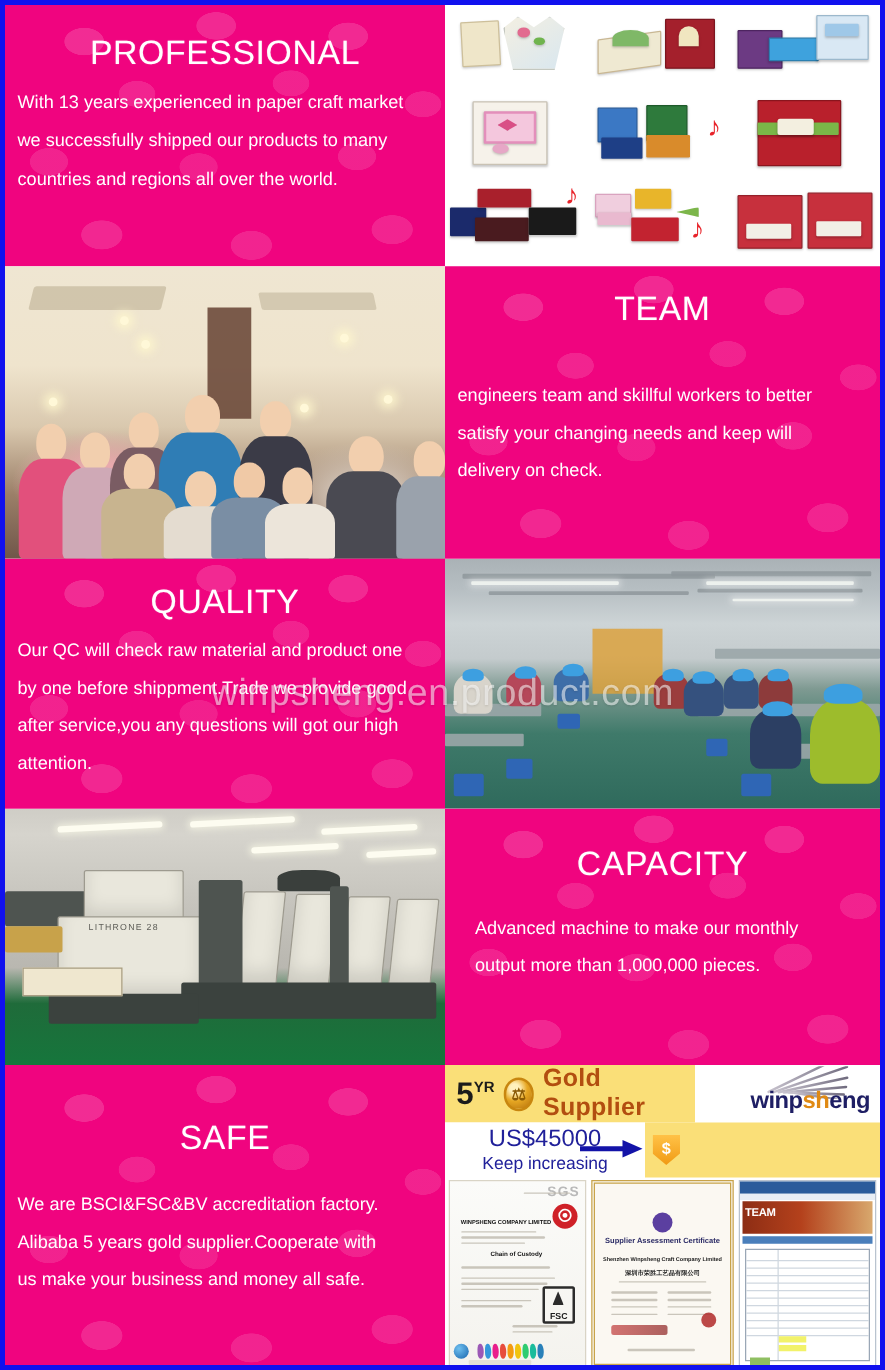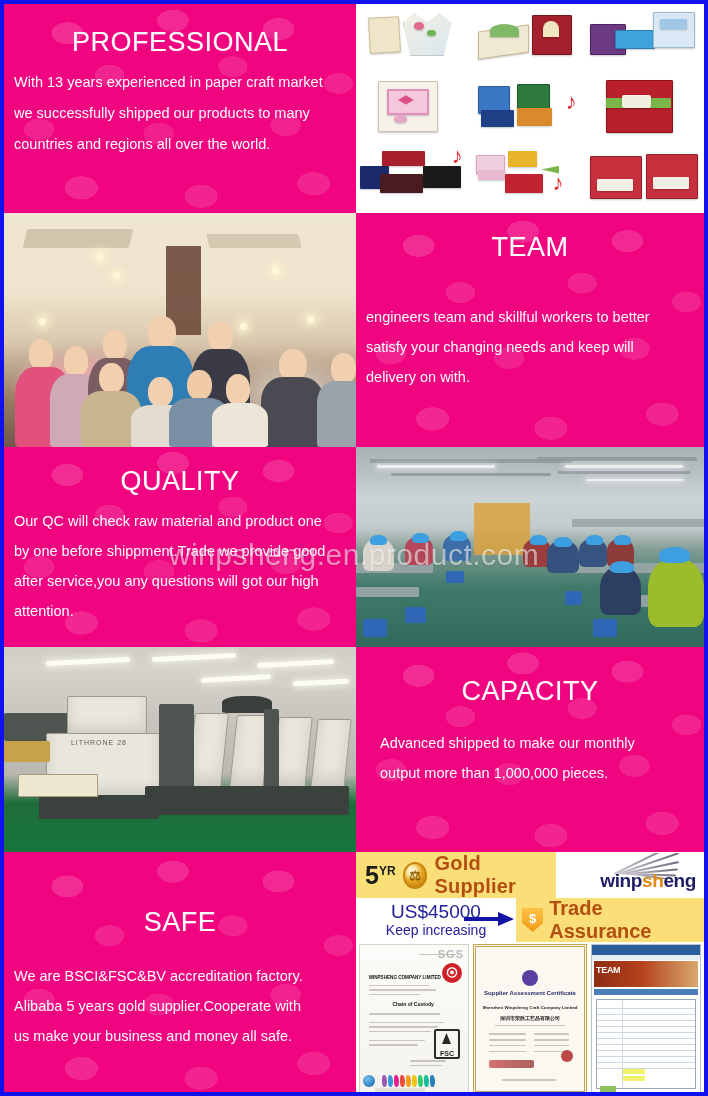--- a/index.html
+++ b/index.html
@@ -328,21 +328,21 @@
         <div class="tp-body" style="left:59%;top:81%;width:16%;height:19%;background:#ece5da;"></div>
       </div>
     </div>
 
     <div class="cell pink">
       <h2>TEAM</h2>
       <p>
         <br>
         <span>engineers team and skillful workers to better</span><br>
         <span>satisfy your changing needs and keep will</span><br>
-        <span>delivery on with.</span>
+        <span>delivery on check.</span>
       </p>
     </div>
 
     <div class="cell pink">
       <h2>QUALITY</h2>
       <p>
         <span>Our QC will check raw material and product one</span><br>
         <span>by one before shippment.Trade we provide good</span><br>
         <span>after service,you any questions will got our high</span><br>
         <span>attention.</span>
@@ -411,27 +411,27 @@
         <div class="pr-base" style="left:10%;top:72%;width:34%;height:12%;"></div>
         <div class="pr-feed" style="left:4%;top:62%;width:22%;height:10%;"></div>
         <div class="pr-label" style="left:19%;top:45%;">LITHRONE 28</div>
         <div class="pr-dark" style="left:0%;top:46%;width:13%;height:10%;background:#c8a24a;"></div>
       </div>
     </div>
 
     <div class="cell pink">
       <h2 style="margin-top:10px;">CAPACITY</h2>
       <p style="margin-top:12px;padding-left:16px;">
-        <span>Advanced shipped to make our monthly</span><br>
+        <span>Advanced machine to make our monthly</span><br>
         <span>output more than 1,000,000 pieces.</span>
       </p>
     </div>
 
     <div class="cell pink">
-      <h2 style="margin-top:36px;">SAFE</h2>
+      <h2 style="margin-top:24px;">SAFE</h2>
       <p style="margin-top:14px;">
         <span>We are BSCI&amp;FSC&amp;BV accreditation factory.</span><br>
         <span>Alibaba 5 years gold supplier.Cooperate with</span><br>
         <span>us make your business and money all safe.</span>
       </p>
     </div>
 
     <div class="cell certs">
 
       <div class="gold-row">
@@ -457,21 +457,20 @@
         <div class="ta-left">
           <span class="us">US$45000</span>
           <span class="keep">Keep increasing</span>
         </div>
         <div class="ta-right">
           <span class="arrow">
               <span class="shaft"></span>
               <span class="head"></span>
             </span>
           <span class="shield">$</span>
-          <span class="ta-text">Trade Assurance</span>
         </div>
       </div>
 
       <div class="cert-strip">
 
         <div class="cert sgs">
           <span class="sgs-mark">SGS</span>
           <span class="sgs-red">⦿</span>
           <div class="cl" style="left:55%;top:6%;width:34%;"></div>
           <div class="ct" style="left:8%;top:20%;right:8%;font-size:4.6px;font-weight:bold;color:#111;">WINPSHENG COMPANY LIMITED</div>

